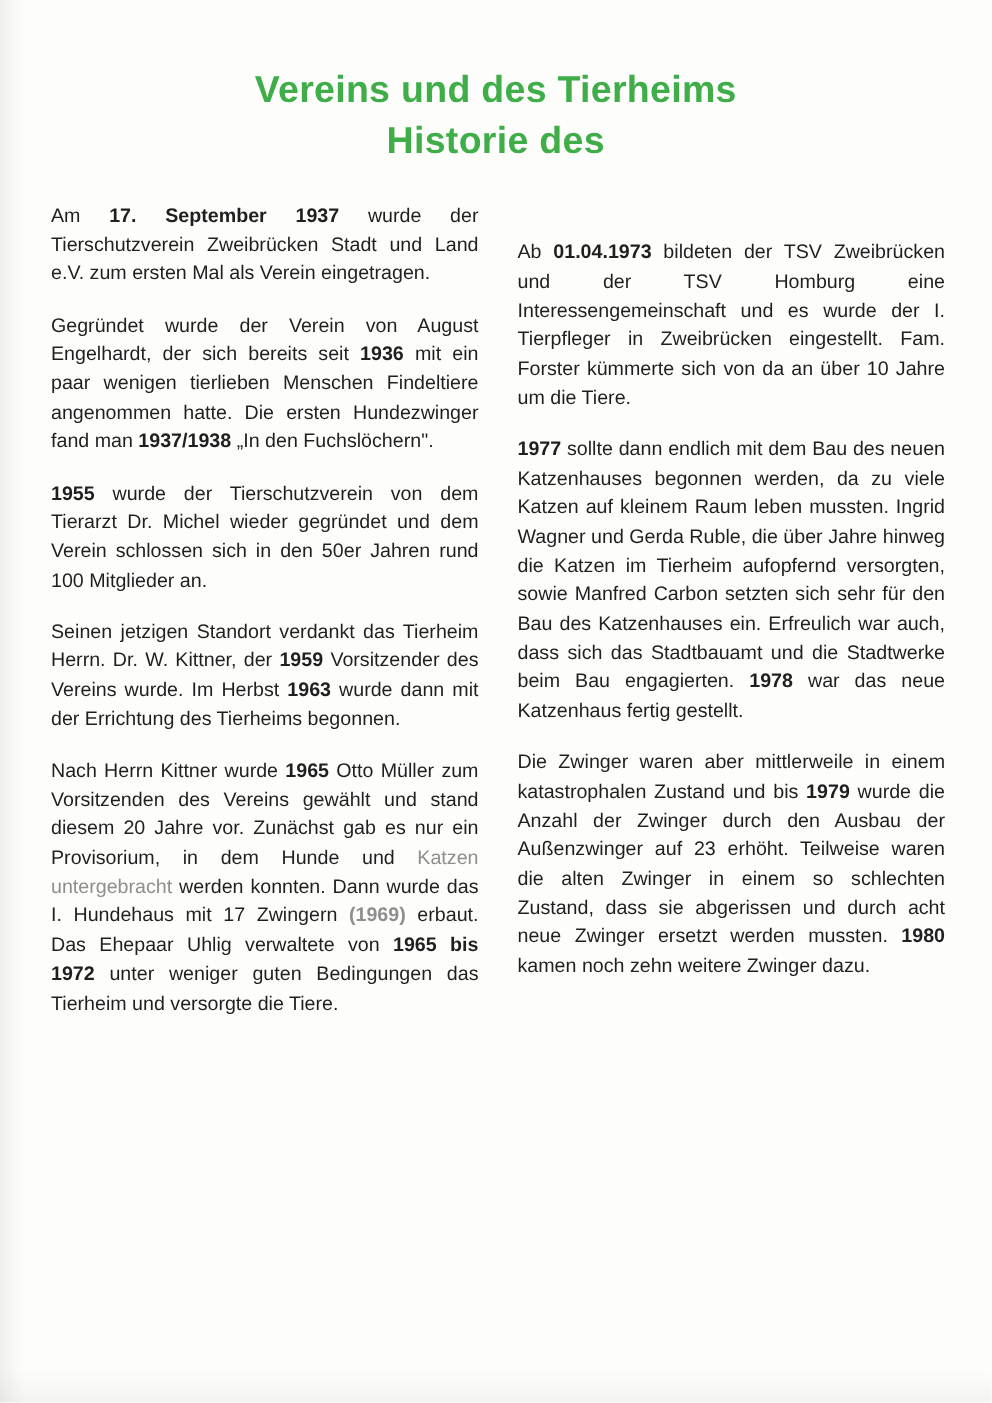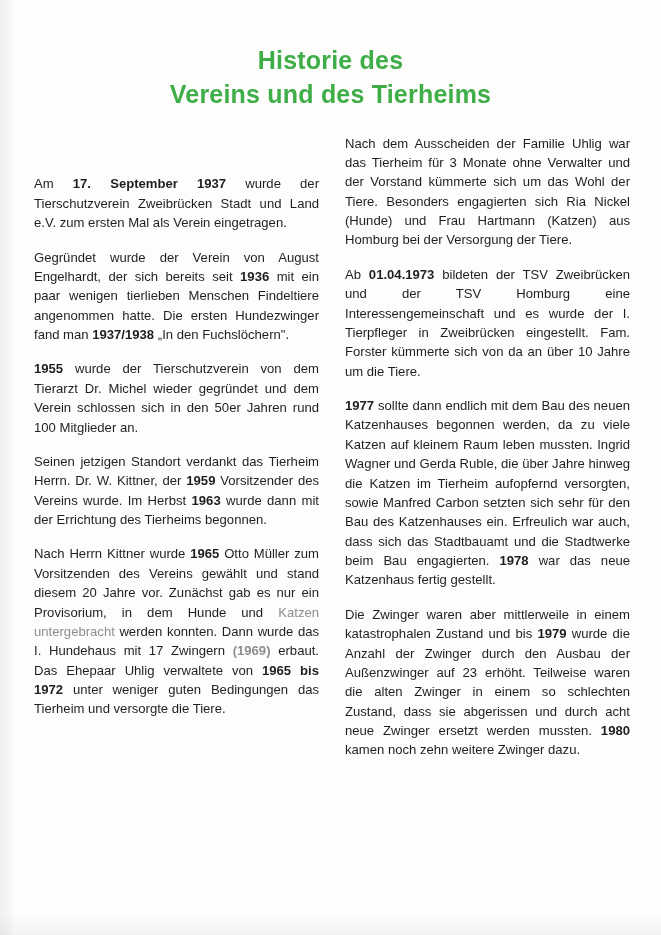--- a/index.html
+++ b/index.html
@@ -80,36 +80,35 @@
     background: linear-gradient(to top, rgba(0,0,0,0.04), rgba(0,0,0,0));
     pointer-events: none;
   }
 </style>
 </head>
 <body>
 
 <div class="page">
 
   <div class="title">
+    <span class="line">Vereins und des Tierheims</span>
     <span class="line">Historie des</span>
-    <span class="line">Vereins und des Tierheims</span>
   </div>
 
   <div class="columns">
 
     <div class="col">
       <p class="para">Am <b class="b">17. September 1937</b> wurde der Tierschutzverein Zweibrücken Stadt und Land e.V. zum ersten Mal als Verein eingetragen.</p>
       <p class="para">Gegründet wurde der Verein von August Engelhardt, der sich bereits seit <b class="b">1936</b> mit ein paar wenigen tierlieben Menschen Findeltiere angenommen hatte. Die ersten Hundezwinger fand man <b class="b">1937/1938</b> „In den Fuchslöchern".</p>
       <p class="para"><b class="b">1955</b> wurde der Tierschutzverein von dem Tierarzt Dr. Michel wieder gegründet und dem Verein schlossen sich in den 50er Jahren rund 100 Mitglieder an.</p>
       <p class="para">Seinen jetzigen Standort verdankt das Tierheim Herrn. Dr. W. Kittner, der <b class="b">1959</b> Vorsitzender des Vereins wurde. Im Herbst <b class="b">1963</b> wurde dann mit der Errichtung des Tierheims begonnen.</p>
       <p class="para">Nach Herrn Kittner wurde <b class="b"><b class="b">1965</b></b> Otto Müller zum Vorsitzenden des Vereins gewählt und stand diesem 20 Jahre vor. Zunächst gab es nur ein Provisorium, in dem Hunde und <span class="faded">Katzen untergebracht</span> werden konnten. Dann wurde das I. Hundehaus mit 17 Zwingern <b class="b faded">(1969)</b> erbaut. Das Ehepaar Uhlig verwaltete von <b class="b"><b class="b"><b class="b">1965</b></b> bis 1972</b> unter weniger guten Bedingungen das Tierheim und versorgte die Tiere.</p>
     </div>
 
     <div class="col">
-      <p class="para">Nach dem Ausscheiden der Familie Uhlig war das Tierheim für 3 Monate ohne Verwalter und der Vorstand kümmerte sich um das Wohl der Tiere. Besonders engagierten sich Ria Nickel (Hunde) und Frau Hartmann (Katzen) aus Homburg bei der Versorgung der Tiere.</p>
       <p class="para">Ab <b class="b">01.04.1973</b> bildeten der TSV Zweibrücken und der TSV Homburg eine Interessengemeinschaft und es wurde der I. Tierpfleger in Zweibrücken eingestellt. Fam. Forster kümmerte sich von da an über 10 Jahre um die Tiere.</p>
       <p class="para"><b class="b">1977</b> sollte dann endlich mit dem Bau des neuen Katzenhauses begonnen werden, da zu viele Katzen auf kleinem Raum leben mussten. Ingrid Wagner und Gerda Ruble, die über Jahre hinweg die Katzen im Tierheim aufopfernd versorgten, sowie Manfred Carbon setzten sich sehr für den Bau des Katzenhauses ein. Erfreulich war auch, dass sich das Stadtbauamt und die Stadtwerke beim Bau engagierten. <b class="b">1978</b> war das neue Katzenhaus fertig gestellt.</p>
       <p class="para">Die Zwinger waren aber mittlerweile in einem katastrophalen Zustand und bis <b class="b">1979</b> wurde die Anzahl der Zwinger durch den Ausbau der Außenzwinger auf 23 erhöht. Teilweise waren die alten Zwinger in einem so schlechten Zustand, dass sie abgerissen und durch acht neue Zwinger ersetzt werden mussten. <b class="b">1980</b> kamen noch zehn weitere Zwinger dazu.</p>
     </div>
 
   </div>
 
   <div class="edge-shadow"></div>
   <div class="edge-shadow-bottom"></div>
 </div>

